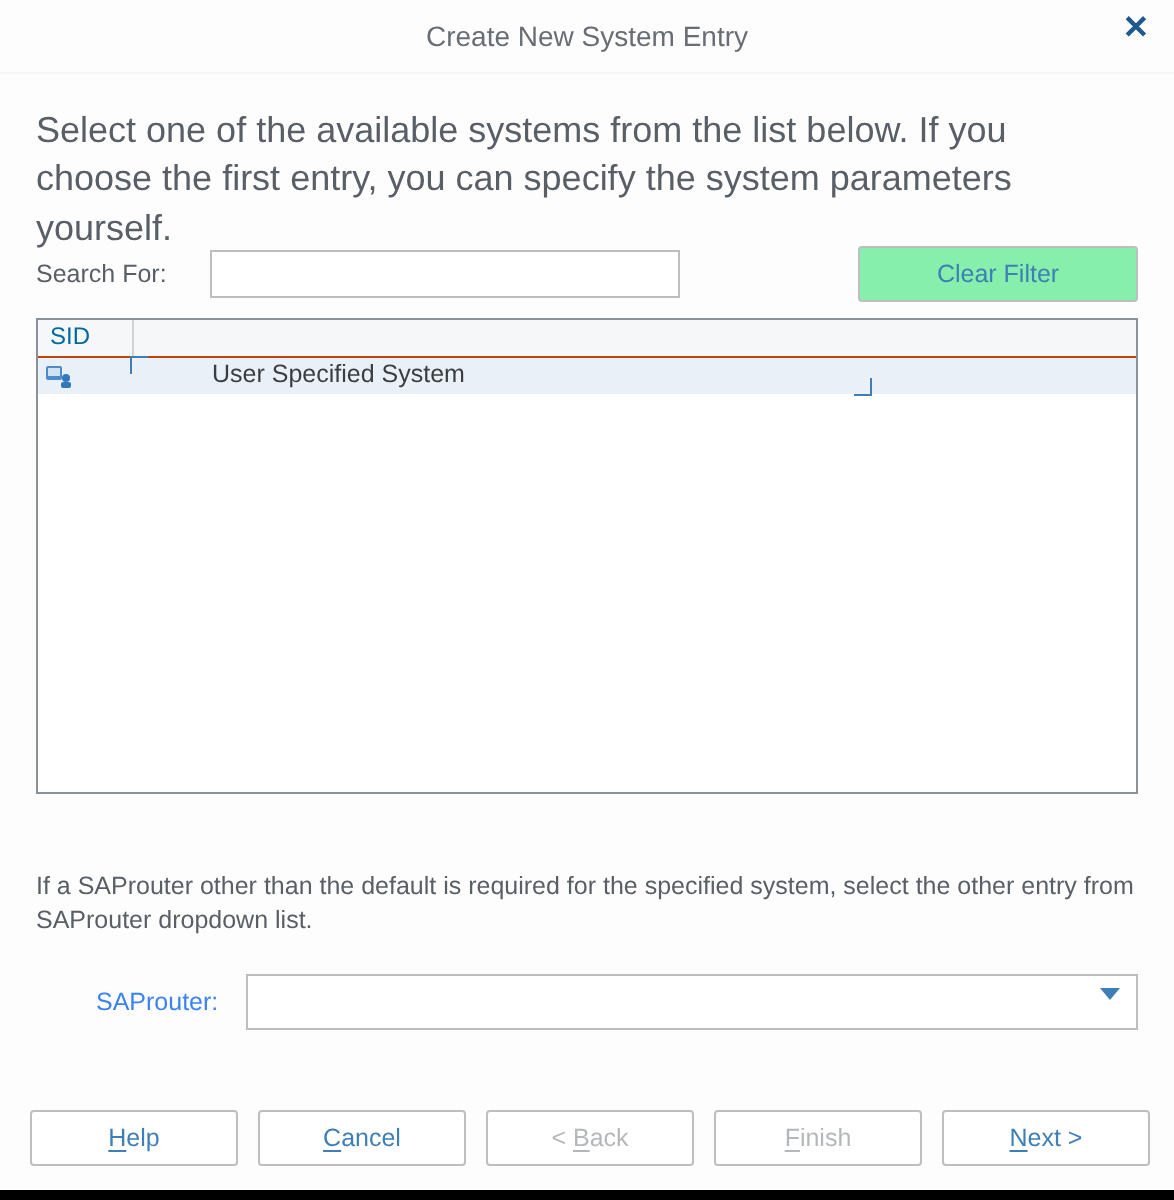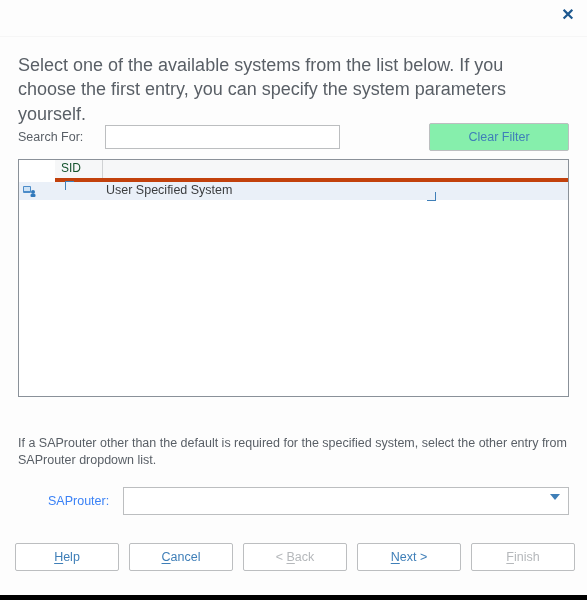--- a/index.html
+++ b/index.html
@@ -98,24 +98,23 @@
     margin: 0 18px;
     border: 1px solid #8a9199;
     height: 238px;
     box-sizing: border-box;
     background: #fff;
   }
   .thead {
     display: flex;
     height: 18px;
     background: #f6f7f8;
-    border-bottom: 4px solid #c2410c;
+    border-bottom: 1px solid #c2410c;
     font-size: 12px;
-    color: #14532d;
-    margin-left: 36px;
+    color: #0369a1;
   }
   .th {
     padding: 1px 6px;
     border-right: 1px solid #d0d2d4;
     box-sizing: border-box;
   }
   .th-sid { width: 48px; }
   .th-desc { flex: 1; border-right: none; }
   .row {
     display: flex;
@@ -179,21 +178,21 @@
     width: 0; height: 0;
     border-left: 5px solid transparent;
     border-right: 5px solid transparent;
     border-top: 6px solid #3f7fb8;
   }
 
   
   .button-bar {
     position: absolute;
     left: 0; right: 0;
-    bottom: 24px;
+    bottom: 12px;
     padding: 0 12px;
     display: flex;
     justify-content: flex-end;
     gap: 10px;
   }
   .btn {
     min-width: 82px;
     height: 26px;
     border: 1px solid #bcbec0;
     background: #fff;
@@ -207,20 +206,21 @@
   }
   .btn-active { color: #3f7fb8; }
   .btn-disabled { color: #b5b8bb; cursor: default; align-items: center; }
   .mnemonic { text-decoration: underline; text-underline-offset: 2px; }
 </style>
 </head>
 <body>
 
 <div class="window">
   <div class="titlebar">
+    <span>Create New System Entry</span>
     <div class="close-x">✕</div>
   </div>
 
   <div class="desc">Select one of the available systems from the list below. If you choose the first entry, you can specify the system parameters yourself.</div>
 
   <div class="search-row">
     <div class="search-left">
       <span class="search-label">Search For:</span>
       <input class="search-input" type="text" value="" style="">
     </div>
@@ -261,21 +261,21 @@
   <div class="button-bar">
     <div class="btn btn-active">
         <span><span class="mnemonic">H</span>elp</span>
       </div>
     <div class="btn btn-active">
         <span><span class="mnemonic">C</span>ancel</span>
       </div>
     <div class="btn btn-disabled">
         <span>&lt; <span class="mnemonic">B</span>ack</span>
       </div>
+    <div class="btn btn-disabled">
+        <span><span class="mnemonic">F</span>inish</span>
+      </div>
     <div class="btn btn-active">
         <span><span class="mnemonic">N</span>ext &gt;</span>
       </div>
-    <div class="btn btn-disabled">
-        <span><span class="mnemonic">F</span>inish</span>
-      </div>
   </div>
 </div>
 <div class="bottom-strip"></div>
 
 </body></html>

